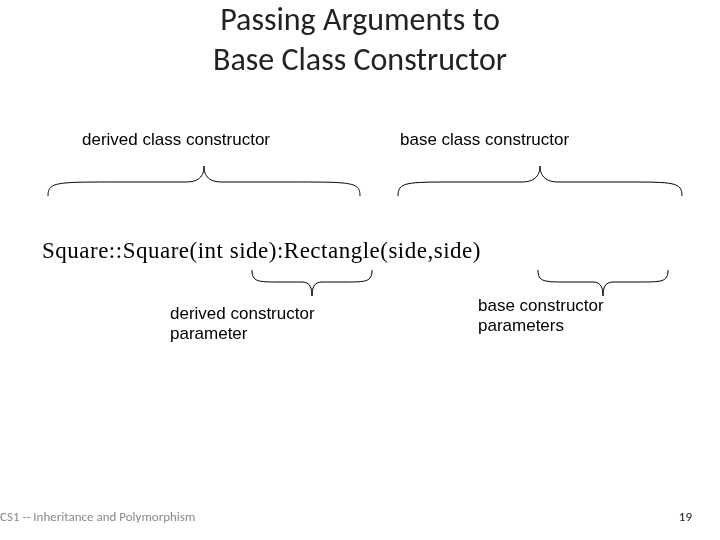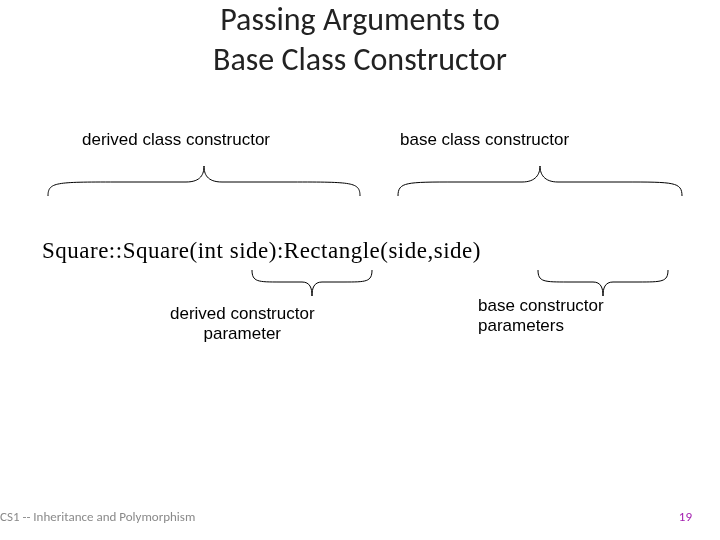--- a/index.html
+++ b/index.html
@@ -55,21 +55,21 @@
     text-align: left;
     font-size: 13px;
     color: #8a8a8a;
     font-family: Calibri, Arial, sans-serif;
   }
   .page-num {
     position: absolute;
     bottom: 16px;
     right: 28px;
     font-size: 13px;
-    color: #a21caf;
+    color: #0f172a;
     font-family: Calibri, Arial, sans-serif;
   }
 </style>
 </head>
 <body>
 
 <div class="title">
   <span>Passing Arguments to</span><br>
   <span>Base Class Constructor</span>
 </div>
@@ -90,21 +90,21 @@
   <div class="code-line">Square::Square(int side):Rectangle(side,side)</div>
 
   <svg class="brace" style="left:250px; top:138px;" width="124" height="30" viewBox="0 0 124 30">
     <path d="M2,2 C2,14 8,14 30,14 L52,14 C60,14 62,20 62,28 C62,20 64,14 72,14 L94,14 C116,14 122,14 122,2"></path>
   </svg>
 
   <svg class="brace" style="left:536px; top:138px;" width="134" height="30" viewBox="0 0 134 30">
     <path d="M2,2 C2,14 8,14 32,14 L57,14 C65,14 67,20 67,28 C67,20 69,14 77,14 L102,14 C126,14 132,14 132,2"></path>
   </svg>
 
-  <div class="label" style="left:170px; top:174px; white-space:pre-line;text-align:center;">derived constructor
+  <div class="label" style="left:170px; top:174px; white-space:pre-line;">derived constructor
 parameter</div>
   <div class="label" style="left:478px; top:166px; white-space:pre-line;">base constructor
 parameters</div>
 
 </div>
 
 <div class="footer">CS1 -- Inheritance and Polymorphism</div>
 <div class="page-num">19</div>
 
 </body></html>

